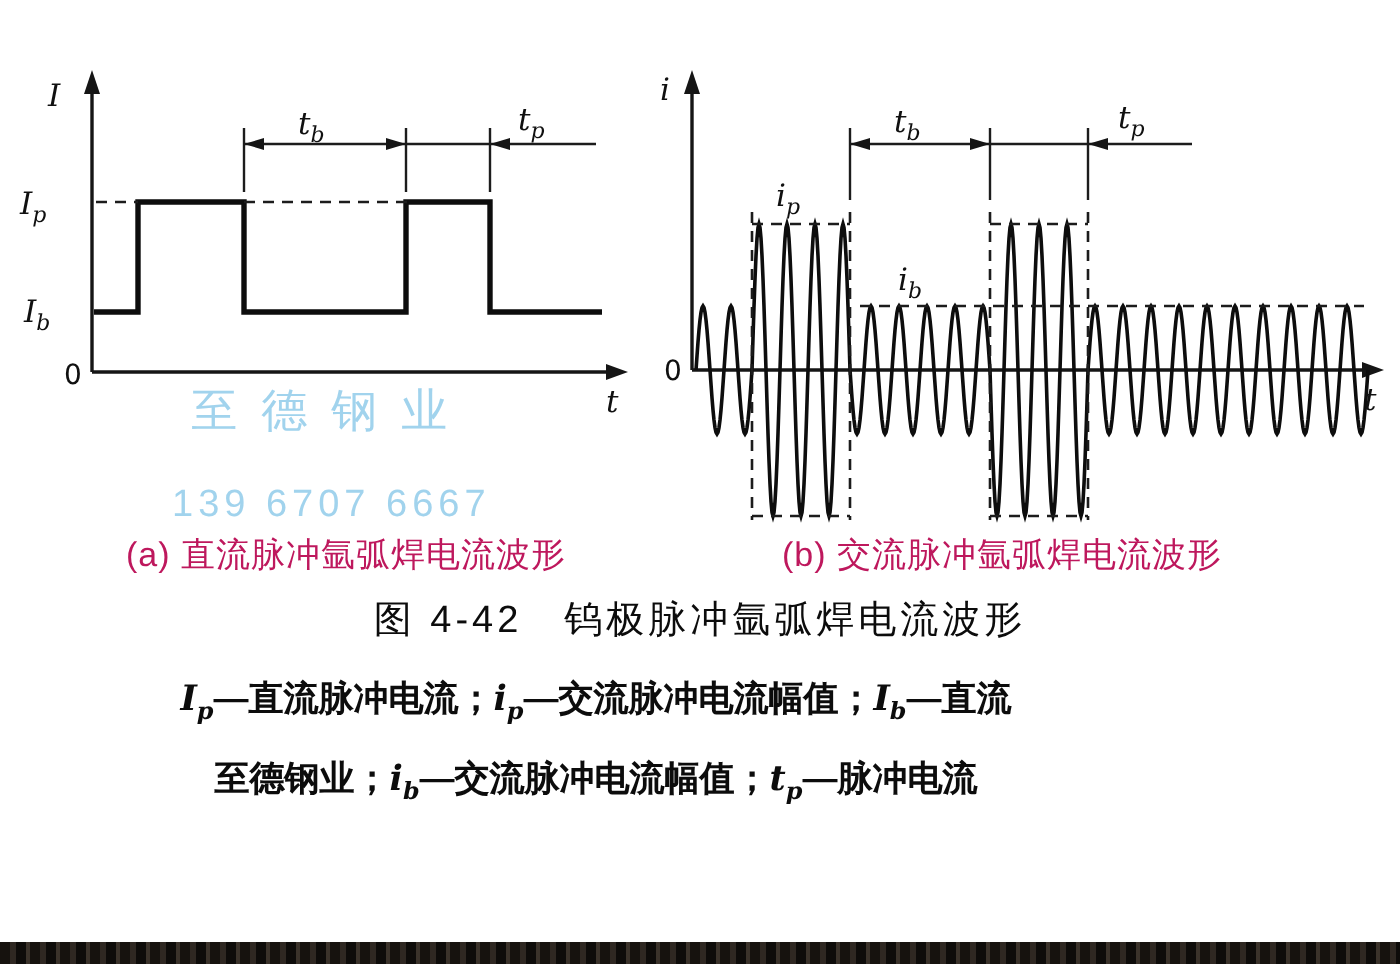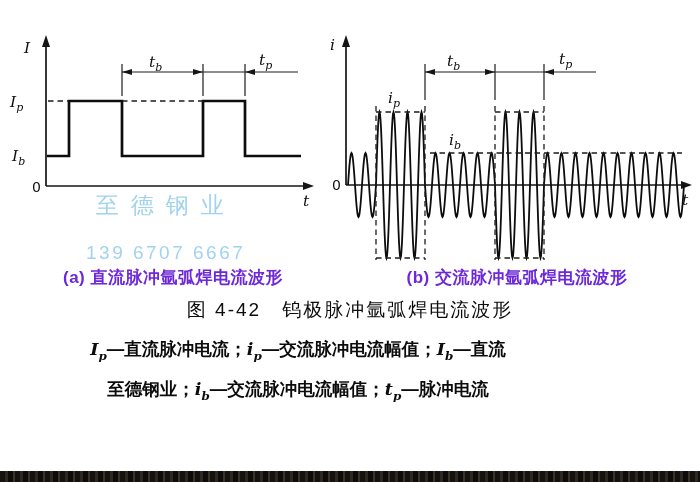--- a/index.html
+++ b/index.html
@@ -16,23 +16,23 @@
   .vtext{font-family:"DejaVu Serif","Liberation Serif",serif;font-style:italic;font-size:15.5px}
   .plain{font-family:"DejaVu Sans","Liberation Sans",sans-serif;font-size:14px;font-style:normal}
   .subt{font-size:11px}
   .axis{stroke:#151515;stroke-width:1.7;fill:none}
   .wave{stroke:#0d0d0d;stroke-width:2.7;fill:none;stroke-linejoin:miter}
   .wave-thin{stroke:#0d0d0d;stroke-width:1.8;fill:none}
   .dash{stroke:#1c1c1c;stroke-width:1.3;stroke-dasharray:5.5 4;fill:none}
   .thin{stroke:#1c1c1c;stroke-width:1.2;fill:none}
   .ink{fill:#151515;stroke:none}
 
-  .cap{position:absolute;top:266px;font-size:17px;font-weight:700;letter-spacing:.5px;text-align:center;color:#6d28d9;z-index:2}
+  .cap{position:absolute;top:266px;font-size:17px;font-weight:400;letter-spacing:.5px;text-align:center;color:#be185d;z-index:2}
   .cap-a{left:6px;width:334px}
-  .cap-b{left:340px;width:354px}
+  .cap-b{left:324px;width:354px}
   .fig-title{position:absolute;top:297px;left:0;width:700px;text-align:center;font-size:19px;font-weight:400;letter-spacing:2px;color:#0c0c0c;z-index:2}
   .legend{position:absolute;top:333px;left:0;width:596px;text-align:center;font-size:17.5px;font-weight:600;color:#0c0c0c;line-height:33px;z-index:2}
   .legend .var{font-family:"DejaVu Serif","Liberation Serif",serif;font-style:italic;font-weight:600}
   .legend sub{font-size:.68em}
   .strip{position:absolute;left:0;bottom:0;width:700px;height:11px;z-index:3;
     background:repeating-linear-gradient(90deg,#16120e 0 5px,#2f2822 5px 8px,#0e0c0a 8px 13px,#3b332b 13px 15px)}
 </style>
 </head>
 <body>
 

